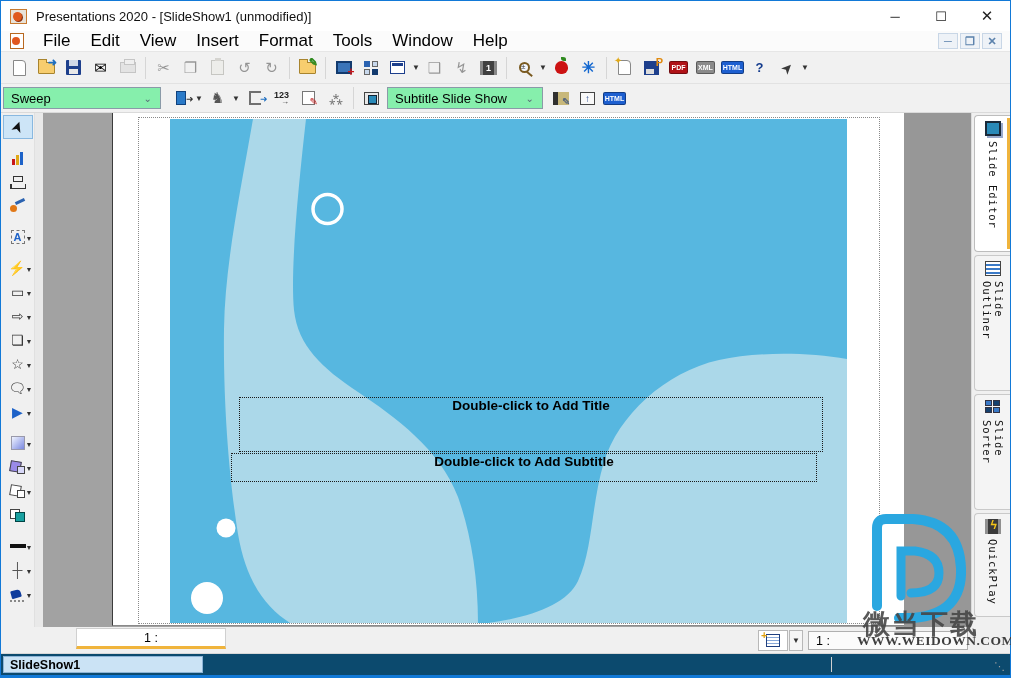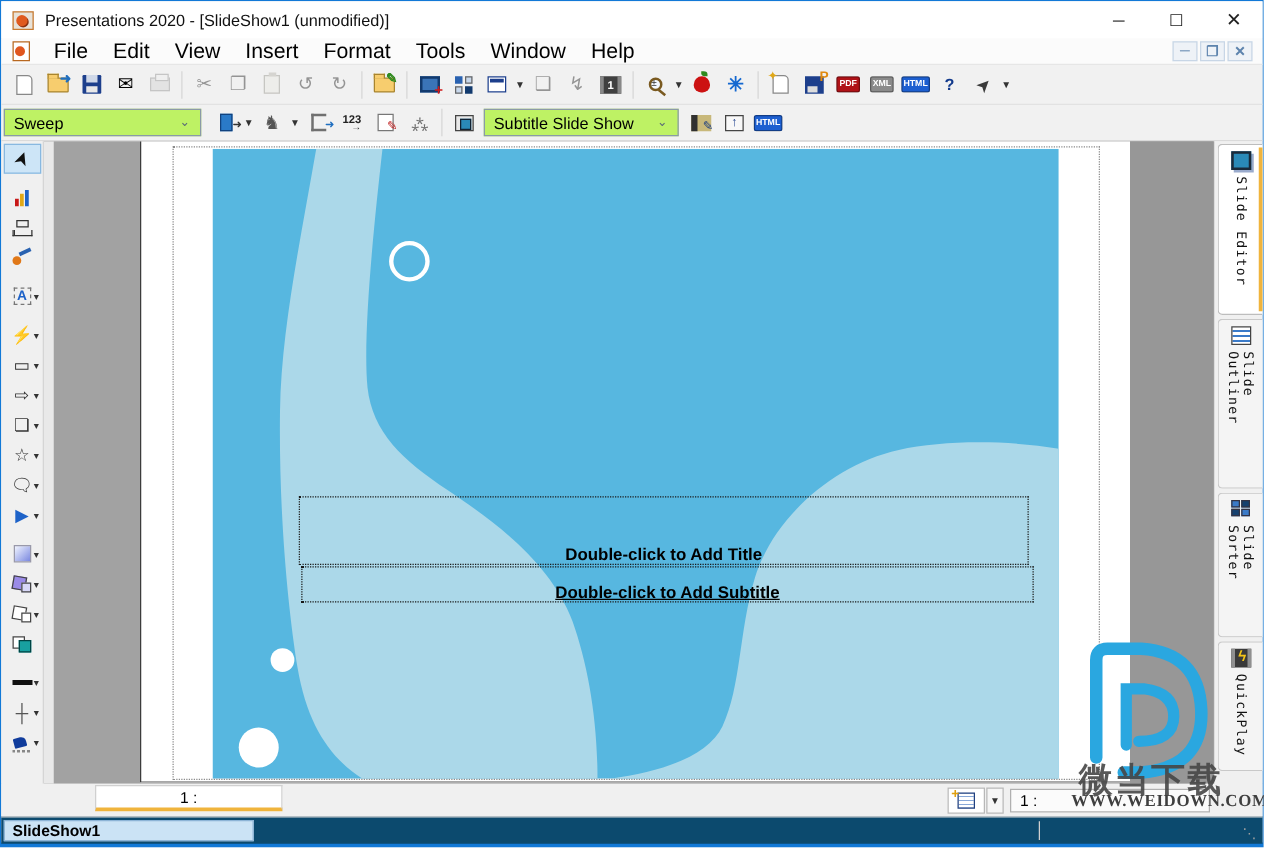--- a/index.html
+++ b/index.html
@@ -98,21 +98,21 @@
   .i-org2 { font-size:12px; color:#707070; letter-spacing:-1px; }
   .i-transition { width:10px; height:14px; background:#2a7ac8; border:1px solid #11427e; position:relative; }
   .i-transition::after { content:"➜"; position:absolute; right:-9px; top:2px; font-size:9px; color:#333; }
   .i-ppt { width:15px; height:14px; background:#1d3f8c; position:relative; }
   .i-ppt::before { content:""; position:absolute; left:2px; bottom:1px; width:8px; height:5px; background:#ddd; }
   .i-ppt .pletter { position:absolute; right:-4px; top:-5px; color:#e08a10; font-weight:bold; font-size:11px; }
   .i-sparkpage { width:13px; height:15px; background:#fff; border:1px solid #888; position:relative; border-radius:0 4px 0 0; }
   .i-sparkpage::before { content:"✦"; position:absolute; left:-5px; top:-6px; color:#e0a818; font-size:10px; }
 
   
-  .combo { height:22px; background:#bef264; border:1px solid #8a9aa8; display:flex; align-items:center;
+  .combo { height:22px; background:#86efac; border:1px solid #8a9aa8; display:flex; align-items:center;
     padding:0 8px 0 7px; font-size:13px; flex:none; }
   .combo .chev { margin-left:auto; color:#5a6a78; font-size:10px; padding-left:6px; }
 
   
   .workarea { position:absolute; left:0; top:112px; width:1009px; height:514px; display:flex; }
 
   .palette { width:34px; height:514px; background:#f0f0f0; border-right:1px solid #e0e0e0;
     display:flex; flex-direction:column; align-items:center; padding-top:2px; flex:none; }
   .pal-item { width:30px; height:24px; display:flex; align-items:center; justify-content:center; position:relative; margin:0; flex:none; }
   .pal-item.selected { background:#cde5f7; border:1px solid #88b8e0; }
@@ -153,24 +153,24 @@
     background:repeating-linear-gradient(90deg,#888 0 2px,transparent 2px 4px); }
 
   
   .canvas { position:relative; flex:1; height:514px; background:#a2a2a2; overflow:hidden; }
   .canvas-lightstrip { position:absolute; left:0; top:0; width:8px; height:514px; background:#e9e9e9; }
   .canvas-rightshade { position:absolute; left:869px; top:0; width:106px; height:514px; background:#979797; }
   .page { position:absolute; left:77px; top:0; width:792px; height:513px; background:#ffffff;
     border-left:1px solid #3c3c3c; border-bottom:1px solid #8a8a8a; }
   .margin-guide { position:absolute; left:25px; top:4px; right:24px; bottom:1px; border:1px dotted #8a8a8a; }
   .slide-graphic { position:absolute; left:57px; top:6px; width:677px; height:504px; }
-  .ph-box { position:absolute; border:1px dotted #1a1a1a; display:flex; align-items:flex-end; justify-content:center;
+  .ph-box { position:absolute; border:1px dotted #1a1a1a; display:flex; align-items:flex-start; justify-content:center;
     font-weight:bold; font-size:13.5px; color:#000; font-family:"Liberation Sans",sans-serif; }
   .ph-title { left:126px; top:284px; width:584px; height:55px; }
-  .ph-subtitle { left:128px; top:340px; width:586px; height:29px;text-decoration:underline; }
+  .ph-subtitle { left:118px; top:340px; width:586px; height:29px; }
 
   
   .side-tabbar { width:39px; height:514px; background:#f0f0f0; border-left:1px solid #dcdcdc;
     display:flex; flex-direction:column; padding-top:2px; flex:none; }
   .vtab { width:36px; margin-left:2px; border:1px solid #c9c9c9; border-radius:4px 0 0 4px; border-right:none;
     background:#f4f4f4; display:flex; flex-direction:column; align-items:center; padding-top:5px; position:relative; flex:none; }
   .vtab.active { background:#ffffff; border-color:#bdbdbd; }
   .vtab.active::after { content:""; position:absolute; right:0; top:2px; bottom:2px; width:3px; background:#f0b43c; }
   .vtab + .vtab { margin-top:3px; }
   .vtab-label { writing-mode:vertical-rl; font-family:"DejaVu Sans Mono",monospace; font-size:10.5px;

